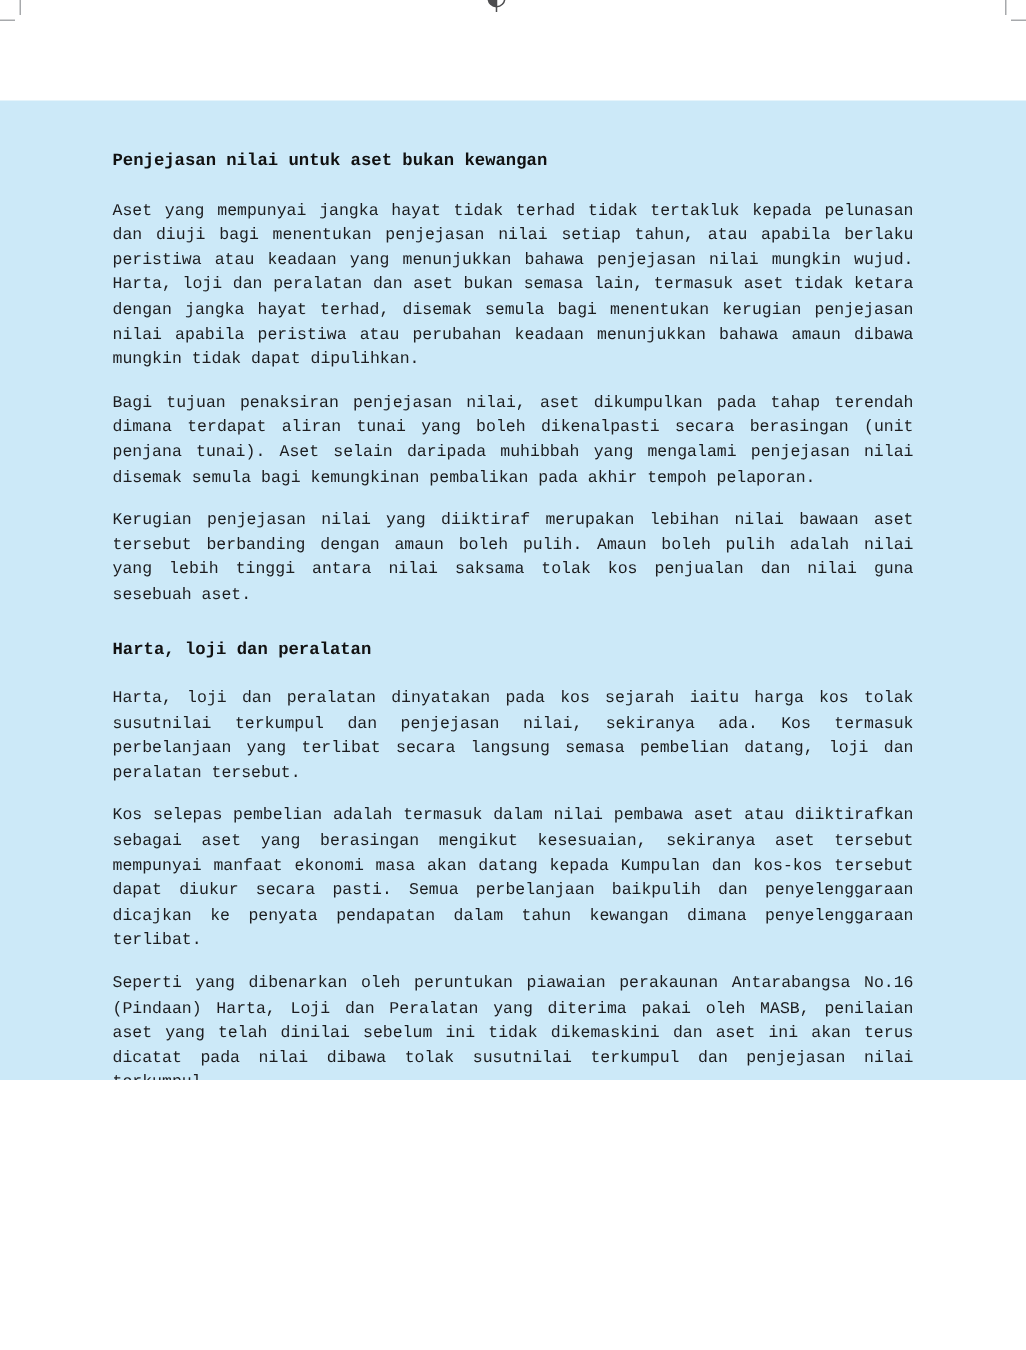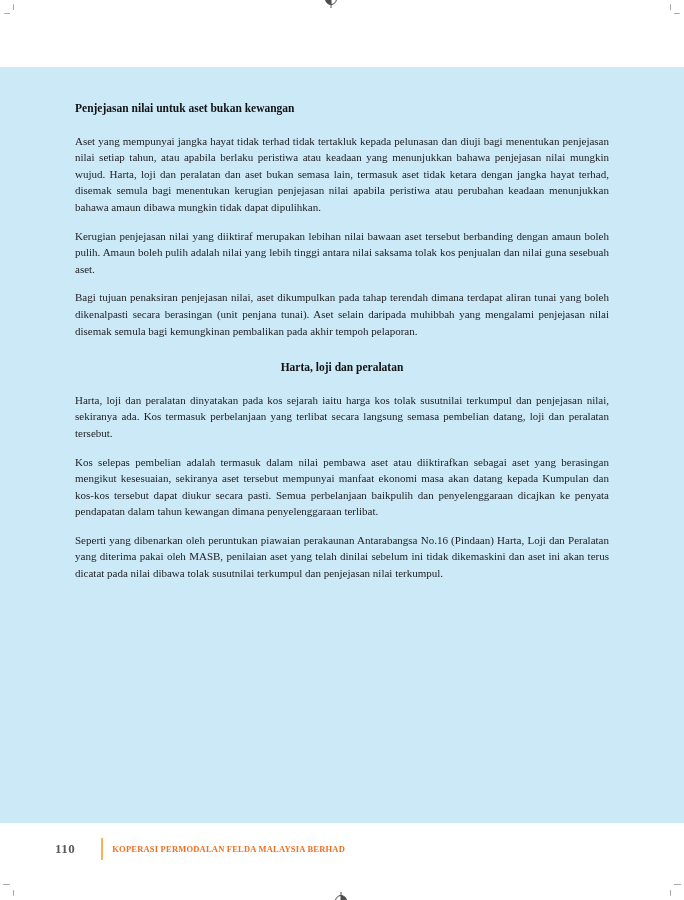--- a/index.html
+++ b/index.html
@@ -1,23 +1,22 @@
 <!DOCTYPE html>
 <html><head>
 <meta charset="utf-8">
 <style>
   html, body { margin: 0; padding: 0; }
   .page {
     position: relative;
     width: 684px;
-    height: 900px;
+    height: 720px;
     background: #ffffff;
     overflow: hidden;
-    font-family: Liberation Serif, serif;
-    border-radius: 28px;
+    font-family: Liberation Mono, monospace;
   }
   .panel {
     position: absolute;
     left: 0; top: 67px;
     width: 684px; height: 756px;
     background: #cce9f8;
   }
   .content {
     position: absolute;
     left: 75px; top: 33px;
@@ -27,21 +26,21 @@
     line-height: 16.6px;
     text-align: justify;
   }
   .content h3 {
     font-size: 11.5px;
     font-weight: bold;
     margin: 0 0 16px 0;
     text-align: left;
     color: #111;
   }
-  .content h3.second { margin-top: 20px; text-align: center; }
+  .content h3.second { margin-top: 20px; }
   .content p { margin: 0 0 12px 0; }
 
   
   .footer {
     position: absolute;
     left: 55px; top: 836px;
     display: flex;
     align-items: center;
     height: 26px;
   }
@@ -116,22 +115,22 @@
     <circle cx="9" cy="9" r="5.5" fill="none" stroke="#4d4d4f" stroke-width="1"></circle>
     <path d="M9 0 V18 M0 9 H18" stroke="#4d4d4f" stroke-width="1" fill="none"></path>
     <path d="M9 3.5 A5.5 5.5 0 0 1 14.5 9 L9 9 Z" fill="#4d4d4f"></path>
     <path d="M9 14.5 A5.5 5.5 0 0 1 3.5 9 L9 9 Z" fill="#4d4d4f"></path>
   </svg>
 
   <div class="panel">
     <div class="content">
       <h3>Penjejasan nilai untuk aset bukan kewangan</h3>
       <p>Aset yang mempunyai jangka hayat tidak terhad tidak tertakluk kepada pelunasan dan diuji bagi menentukan penjejasan nilai setiap tahun, atau apabila berlaku peristiwa atau keadaan yang menunjukkan bahawa penjejasan nilai mungkin wujud. Harta, loji dan peralatan dan aset bukan semasa lain, termasuk aset tidak ketara dengan jangka hayat terhad, disemak semula bagi menentukan kerugian penjejasan nilai apabila peristiwa atau perubahan keadaan menunjukkan bahawa amaun dibawa mungkin tidak dapat dipulihkan.</p>
+      <p>Bagi tujuan penaksiran penjejasan nilai, aset dikumpulkan pada tahap terendah dimana terdapat aliran tunai yang boleh dikenalpasti secara berasingan (unit penjana tunai). Aset selain daripada muhibbah yang mengalami penjejasan nilai disemak semula bagi kemungkinan pembalikan pada akhir tempoh pelaporan.</p>
       <p>Kerugian penjejasan nilai yang diiktiraf merupakan lebihan nilai bawaan aset tersebut berbanding dengan amaun boleh pulih. Amaun boleh pulih adalah nilai yang lebih tinggi antara nilai saksama tolak kos penjualan dan nilai guna sesebuah aset.</p>
-      <p>Bagi tujuan penaksiran penjejasan nilai, aset dikumpulkan pada tahap terendah dimana terdapat aliran tunai yang boleh dikenalpasti secara berasingan (unit penjana tunai). Aset selain daripada muhibbah yang mengalami penjejasan nilai disemak semula bagi kemungkinan pembalikan pada akhir tempoh pelaporan.</p>
       <h3 class="second">Harta, loji dan peralatan</h3>
       <p>Harta, loji dan peralatan dinyatakan pada kos sejarah iaitu harga kos tolak susutnilai terkumpul dan penjejasan nilai, sekiranya ada. Kos termasuk perbelanjaan yang terlibat secara langsung semasa pembelian datang, loji dan peralatan tersebut.</p>
       <p>Kos selepas pembelian adalah termasuk dalam nilai pembawa aset atau diiktirafkan sebagai aset yang berasingan mengikut kesesuaian, sekiranya aset tersebut mempunyai manfaat ekonomi masa akan datang kepada Kumpulan dan kos-kos tersebut dapat diukur secara pasti. Semua perbelanjaan baikpulih dan penyelenggaraan dicajkan ke penyata pendapatan dalam tahun kewangan dimana penyelenggaraan terlibat.</p>
       <p>Seperti yang dibenarkan oleh peruntukan piawaian perakaunan Antarabangsa No.16 (Pindaan) Harta, Loji dan Peralatan yang diterima pakai oleh MASB, penilaian aset yang telah dinilai sebelum ini tidak dikemaskini dan aset ini akan terus dicatat pada nilai dibawa tolak susutnilai terkumpul dan penjejasan nilai terkumpul.</p>
     </div>
   </div>
 
   <div class="footer">
     <span class="page-num">110</span>
     <span class="footer-divider"></span>

